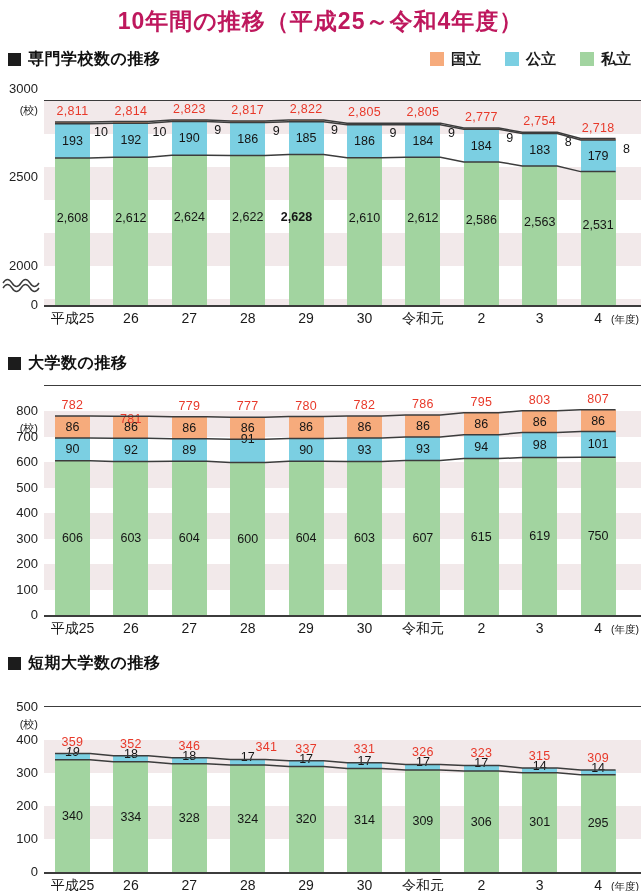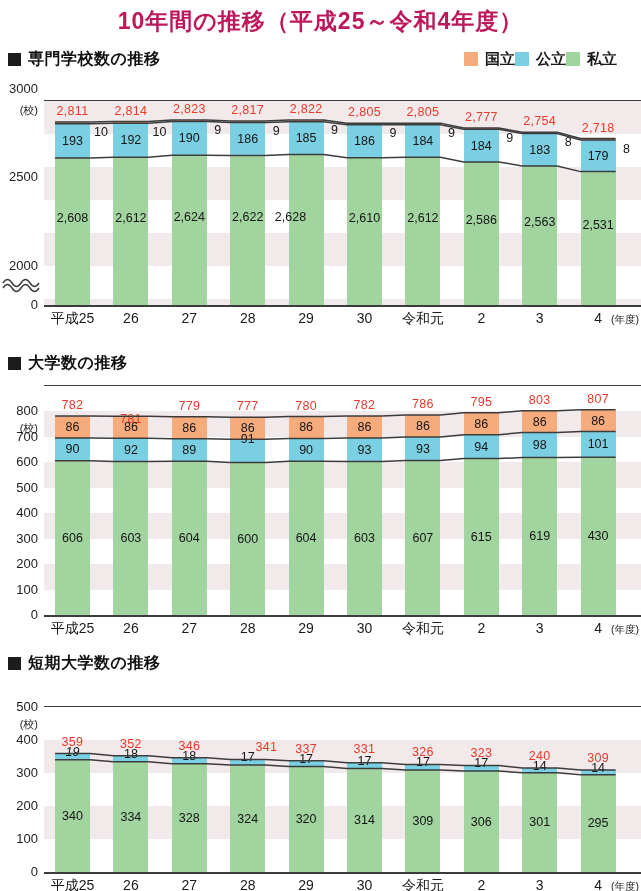--- a/index.html
+++ b/index.html
@@ -3,21 +3,21 @@
 <meta charset="utf-8">
 <style>
   html,body{margin:0;padding:0;background:#fff;}
   .page{width:641px;height:891px;position:relative;background:#fff;
         font-family:"Liberation Sans",sans-serif;color:#1a1a1a;overflow:hidden;}
   .title{text-align:center;font-size:23px;font-weight:bold;letter-spacing:1px;
          margin:6px 0 12px;color:#be185d;}
   .section-header{display:flex;align-items:center;margin:0 6px 0 8px;height:20px;}
   .marker{width:13px;height:13px;background:#1c1c1c;margin-right:7px;flex:0 0 auto;}
   .section-title{font-size:16px;font-weight:bold;color:#111;letter-spacing:.5px;}
-  .legend{margin-left:auto;display:flex;margin-right:18px;}
+  .legend{margin-left:auto;display:flex;gap:24px;margin-right:4px;}
   .legend-item{display:flex;align-items:center;gap:7px;font-size:15px;font-weight:bold;}
   .legend-swatch{width:14px;height:14px;flex:0 0 auto;}
   .chartwrap{position:relative;width:641px;}
   .plot{position:absolute;left:44px;right:0;top:0;
         border-top:1.5px solid #3c3c3c;border-bottom:2px solid #3c3c3c;}
   .bar{position:absolute;}
   .conn{position:absolute;left:0;top:0;pointer-events:none;}
   .tick{position:absolute;left:0;width:38px;text-align:right;font-size:13px;color:#222;
         height:16px;line-height:16px;}
   .unit{position:absolute;left:0;width:38px;text-align:right;font-size:11px;color:#222;}
@@ -79,21 +79,21 @@
         <div class="bar" style="left: 186.2px; top: 21.594px; width: 35px; height: 32.922px; background: rgb(123, 207, 226);"></div>
         <div class="bar" style="left: 186.2px; top: 20.001px; width: 35px; height: 1.593px; background: rgb(246, 171, 124);"></div>
         <div class="total" style="left: 174.2px; width: 59px; top: 2.001px;">2,817</div>
         <div class="vlab" style="left: 178.2px; width: 51px; top: 109.258px;">2,622</div>
         <div class="vlab" style="left: 178.2px; width: 51px; top: 31.055px;">186</div>
         <div class="vlab" style="left: 215.2px; width: 34px; top: 23.001px;">9</div>
         <div class="bar" style="left: 244.6px; top: 53.454px; width: 35px; height: 150.546px; background: rgb(162, 212, 160);"></div>
         <div class="bar" style="left: 244.6px; top: 20.709px; width: 35px; height: 32.745px; background: rgb(123, 207, 226);"></div>
         <div class="bar" style="left: 244.6px; top: 19.116px; width: 35px; height: 1.593px; background: rgb(246, 171, 124);"></div>
         <div class="total" style="left: 232.6px; width: 59px; top: 1.116px;">2,822</div>
-        <div class="vlab" style="left: 221px; width: 51px; top: 108.727px;">2,628</div>
+        <div class="vlab" style="left: 227px; width: 51px; top: 108.727px; font-weight: bold;">2,628</div>
         <div class="vlab" style="left: 236.6px; width: 51px; top: 30.0815px;">185</div>
         <div class="vlab" style="left: 273.6px; width: 34px; top: 22.116px;">9</div>
         <div class="bar" style="left: 303px; top: 56.64px; width: 35px; height: 147.36px; background: rgb(162, 212, 160);"></div>
         <div class="bar" style="left: 303px; top: 23.718px; width: 35px; height: 32.922px; background: rgb(123, 207, 226);"></div>
         <div class="bar" style="left: 303px; top: 22.125px; width: 35px; height: 1.593px; background: rgb(246, 171, 124);"></div>
         <div class="total" style="left: 291px; width: 59px; top: 4.125px;">2,805</div>
         <div class="vlab" style="left: 295px; width: 51px; top: 110.32px;">2,610</div>
         <div class="vlab" style="left: 295px; width: 51px; top: 33.179px;">186</div>
         <div class="vlab" style="left: 332px; width: 34px; top: 25.125px;">9</div>
         <div class="bar" style="left: 361.4px; top: 56.286px; width: 35px; height: 147.714px; background: rgb(162, 212, 160);"></div>
@@ -218,21 +218,21 @@
         <div class="bar" style="left: 478.2px; top: 46.5918px; width: 35px; height: 24.9508px; background: rgb(123, 207, 226);"></div>
         <div class="bar" style="left: 478.2px; top: 24.6962px; width: 35px; height: 21.8956px; background: rgb(246, 171, 124);"></div>
         <div class="total" style="left: 466.2px; width: 59px; top: 6.6962px;">803</div>
         <div class="vlab" style="left: 470.2px; width: 51px; top: 143.271px;">619</div>
         <div class="vlab" style="left: 470.2px; width: 51px; top: 52.0672px;">98</div>
         <div class="vlab" style="left: 470.2px; width: 51px; top: 28.644px;">86</div>
         <div class="bar" style="left: 536.6px; top: 71.288px; width: 35px; height: 157.712px; background: rgb(162, 212, 160);"></div>
         <div class="bar" style="left: 536.6px; top: 45.5734px; width: 35px; height: 25.7146px; background: rgb(123, 207, 226);"></div>
         <div class="bar" style="left: 536.6px; top: 23.6778px; width: 35px; height: 21.8956px; background: rgb(246, 171, 124);"></div>
         <div class="total" style="left: 524.6px; width: 59px; top: 5.6778px;">807</div>
-        <div class="vlab" style="left: 528.6px; width: 51px; top: 143.144px;">430</div>
+        <div class="vlab" style="left: 528.6px; width: 51px; top: 143.144px;">750</div>
         <div class="vlab" style="left: 528.6px; width: 51px; top: 51.4307px;">101</div>
         <div class="vlab" style="left: 528.6px; width: 51px; top: 27.6256px;">86</div>
         <div class="conn"><svg width="597" height="229" viewBox="0 0 597 229">
             <path d="M11,30.0428 L46,30.0428 L69.4,30.2974 L104.4,30.2974 L127.8,30.8066 L162.8,30.8066 L186.2,31.3158 L221.2,31.3158 L244.6,30.552 L279.6,30.552 L303,30.0428 L338,30.0428 L361.4,29.0244 L396.4,29.0244 L419.8,26.733 L454.8,26.733 L478.2,24.6962 L513.2,24.6962 L536.6,23.677799999999998 L571.6,23.677799999999998" fill="none" stroke="#3c3c3c" stroke-width="1.5"></path>
             <path d="M11,51.9384 L46,51.9384 L69.4,52.193 L104.4,52.193 L127.8,52.7022 L162.8,52.7022 L186.2,53.2114 L221.2,53.2114 L244.6,52.4476 L279.6,52.4476 L303,51.9384 L338,51.9384 L361.4,50.92 L396.4,50.92 L419.8,48.6286 L454.8,48.6286 L478.2,46.5918 L513.2,46.5918 L536.6,45.5734 L571.6,45.5734" fill="none" stroke="#3c3c3c" stroke-width="1.5"></path>
             <path d="M11,74.8524 L46,74.8524 L69.4,75.61619999999999 L104.4,75.61619999999999 L127.8,75.3616 L162.8,75.3616 L186.2,76.38 L221.2,76.38 L244.6,75.3616 L279.6,75.3616 L303,75.61619999999999 L338,75.61619999999999 L361.4,74.59779999999999 L396.4,74.59779999999999 L419.8,72.56099999999999 L454.8,72.56099999999999 L478.2,71.5426 L513.2,71.5426 L536.6,71.288 L571.6,71.288" fill="none" stroke="#3c3c3c" stroke-width="1.5"></path>
           </svg></div>
       </div>
       <div class="tick" style="top: 18.46px;">800</div>
       <div class="tick" style="top: 43.92px;">700</div>
@@ -298,21 +298,21 @@
         <div class="total" style="left: 349.4px; width: 59px; top: 38.42px;">326</div>
         <div class="vlab" style="left: 353.4px; width: 51px; top: 107.015px;">309</div>
         <div class="vlab" style="left: 353.4px; width: 51px; top: 48.42px;">17</div>
         <div class="bar" style="left: 419.8px; top: 64.02px; width: 35px; height: 100.98px; background: rgb(162, 212, 160);"></div>
         <div class="bar" style="left: 419.8px; top: 58.41px; width: 35px; height: 5.61px; background: rgb(123, 207, 226);"></div>
         <div class="total" style="left: 407.8px; width: 59px; top: 39.41px;">323</div>
         <div class="vlab" style="left: 411.8px; width: 51px; top: 107.51px;">306</div>
         <div class="vlab" style="left: 411.8px; width: 51px; top: 49.41px;">17</div>
         <div class="bar" style="left: 478.2px; top: 65.67px; width: 35px; height: 99.33px; background: rgb(162, 212, 160);"></div>
         <div class="bar" style="left: 478.2px; top: 61.05px; width: 35px; height: 4.62px; background: rgb(123, 207, 226);"></div>
-        <div class="total" style="left: 466.2px; width: 59px; top: 42.05px;">240</div>
+        <div class="total" style="left: 466.2px; width: 59px; top: 42.05px;">315</div>
         <div class="vlab" style="left: 470.2px; width: 51px; top: 108.335px;">301</div>
         <div class="vlab" style="left: 470.2px; width: 51px; top: 52.05px;">14</div>
         <div class="bar" style="left: 536.6px; top: 67.65px; width: 35px; height: 97.35px; background: rgb(162, 212, 160);"></div>
         <div class="bar" style="left: 536.6px; top: 63.03px; width: 35px; height: 4.62px; background: rgb(123, 207, 226);"></div>
         <div class="total" style="left: 524.6px; width: 59px; top: 44.03px;">309</div>
         <div class="vlab" style="left: 528.6px; width: 51px; top: 109.325px;">295</div>
         <div class="vlab" style="left: 528.6px; width: 51px; top: 54.03px;">14</div>
         <div class="conn"><svg width="597" height="165" viewBox="0 0 597 165">
             <path d="M11,46.53 L46,46.53 L69.4,48.84 L104.4,48.84 L127.8,50.82 L162.8,50.82 L186.2,52.470000000000006 L221.2,52.470000000000006 L244.6,53.79 L279.6,53.79 L303,55.77 L338,55.77 L361.4,57.42 L396.4,57.42 L419.8,58.410000000000004 L454.8,58.410000000000004 L478.2,61.050000000000004 L513.2,61.050000000000004 L536.6,63.03 L571.6,63.03" fill="none" stroke="#3c3c3c" stroke-width="1.5"></path>
             <path d="M11,52.800000000000004 L46,52.800000000000004 L69.4,54.78 L104.4,54.78 L127.8,56.760000000000005 L162.8,56.760000000000005 L186.2,58.080000000000005 L221.2,58.080000000000005 L244.6,59.400000000000006 L279.6,59.400000000000006 L303,61.38 L338,61.38 L361.4,63.03 L396.4,63.03 L419.8,64.02 L454.8,64.02 L478.2,65.67 L513.2,65.67 L536.6,67.65 L571.6,67.65" fill="none" stroke="#3c3c3c" stroke-width="1.5"></path>

